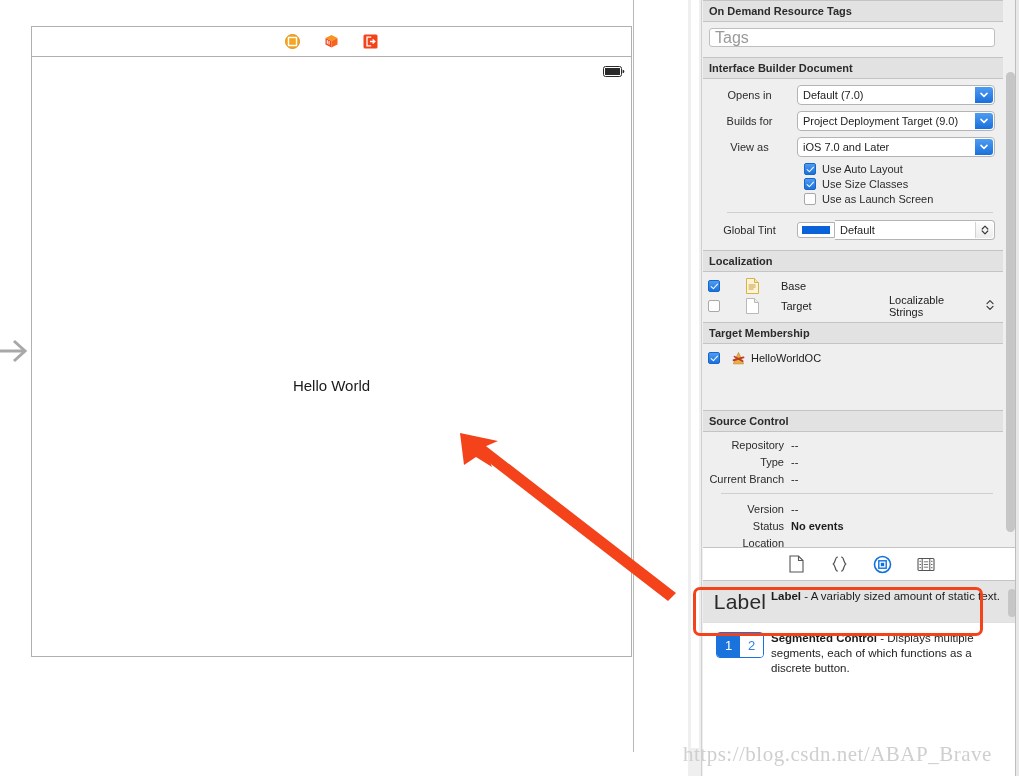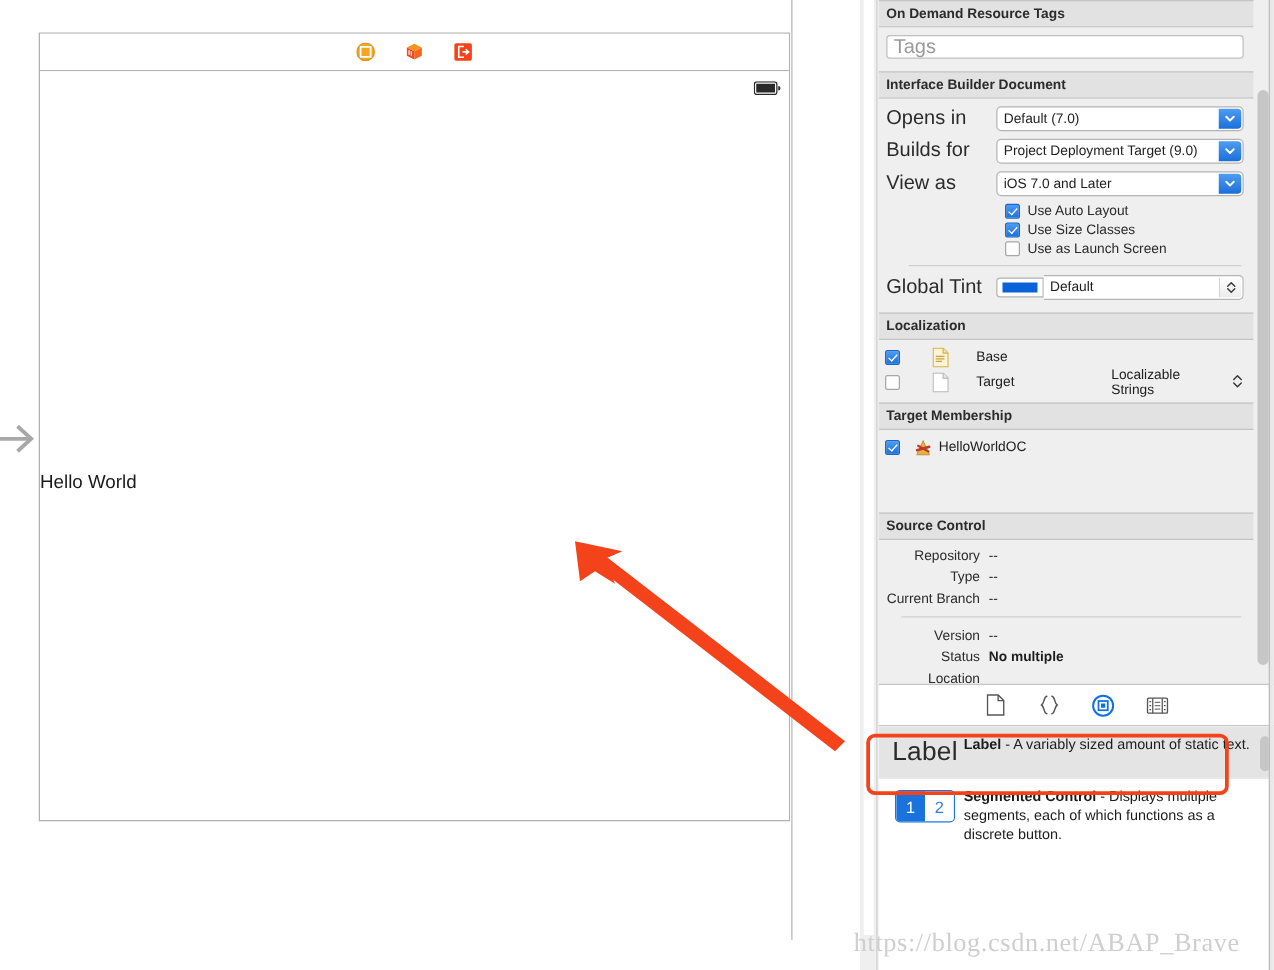--- a/index.html
+++ b/index.html
@@ -30,21 +30,21 @@
     display: flex; align-items: center; justify-content: center; gap: 24px;
     background: #ffffff;
   }
   .dock-icon { width: 15px; height: 15px; display: block; cursor: default; }
   #scene-view { position: relative; height: 599px; background: #ffffff; }
   #status-bar {
     position: absolute; right: 6px; top: 6px; width: 22px; height: 11px;
   }
   #hello-label {
     position: absolute; left: 0; right: 0; top: 320px;
-    font-size: 15px; color: #1a1a1a;
+    text-align: center; font-size: 15px; color: #1a1a1a;
     font-family: "Liberation Sans", sans-serif;
   }
   #vc-divider {
     position: absolute; left: 633px; top: 0px; width: 1px; height: 752px;
     background: #b8b8b8;
   }
   
   #annotation-arrow {
     position: absolute; left: 440px; top: 415px; width: 250px; height: 200px;
     pointer-events: none;
@@ -68,22 +68,22 @@
     background: #efefef; overflow: hidden;
   }
   .section-header {
     background: #e2e2e2; border-top: 1px solid #c4c4c4; border-bottom: 1px solid #c4c4c4;
     font-size: 11px; font-weight: bold; color: #2b2b2b;
     padding: 3px 0 3px 6px; line-height: 14px;
   }
   .section-body { background: #efefef; padding: 6px 8px 8px 6px; }
   .row { display: flex; align-items: center; margin-bottom: 6px; }
   .row-label {
-    width: 88px; text-align: left; padding-right: 7px;
-    font-size: 16px; color: #2b2b2b; white-space: nowrap; flex: none;
+    width: 88px; text-align: center; padding-right: 7px;
+    font-size: 11px; color: #2b2b2b; white-space: nowrap; flex: none;
   }
   .text-field {
     flex: 1; height: 19px; background: #ffffff; border: 1px solid #bfbfbf;
     border-radius: 3px; font-size: 16px; color: #9a9a9a;
     padding: 0 5px; line-height: 17px;
   }
   .popup {
     position: relative; flex: 1; height: 20px; background: #ffffff;
     border: 1px solid #b4b4b4; border-radius: 4px;
     font-size: 11px; color: #1d1d1d; padding: 0 26px 0 5px; line-height: 18px;
@@ -423,21 +423,21 @@
         </div>
 
         <div class="hrule" style="margin:8px 2px 9px 18px;"></div>
 
         <div class="sc-row">
           <span class="sc-label">Version</span>
           <span class="sc-val">--</span>
         </div>
         <div class="sc-row">
           <span class="sc-label">Status</span>
-          <span class="sc-val bold">No multiple</span>
+          <span class="sc-val bold">No events</span>
         </div>
         <div class="sc-row">
           <span class="sc-label">Location</span>
           <span class="sc-val"></span>
         </div>
       </div>
     </div>
 
     <div id="insp-scrollbar">
       <div id="insp-thumb"></div>

